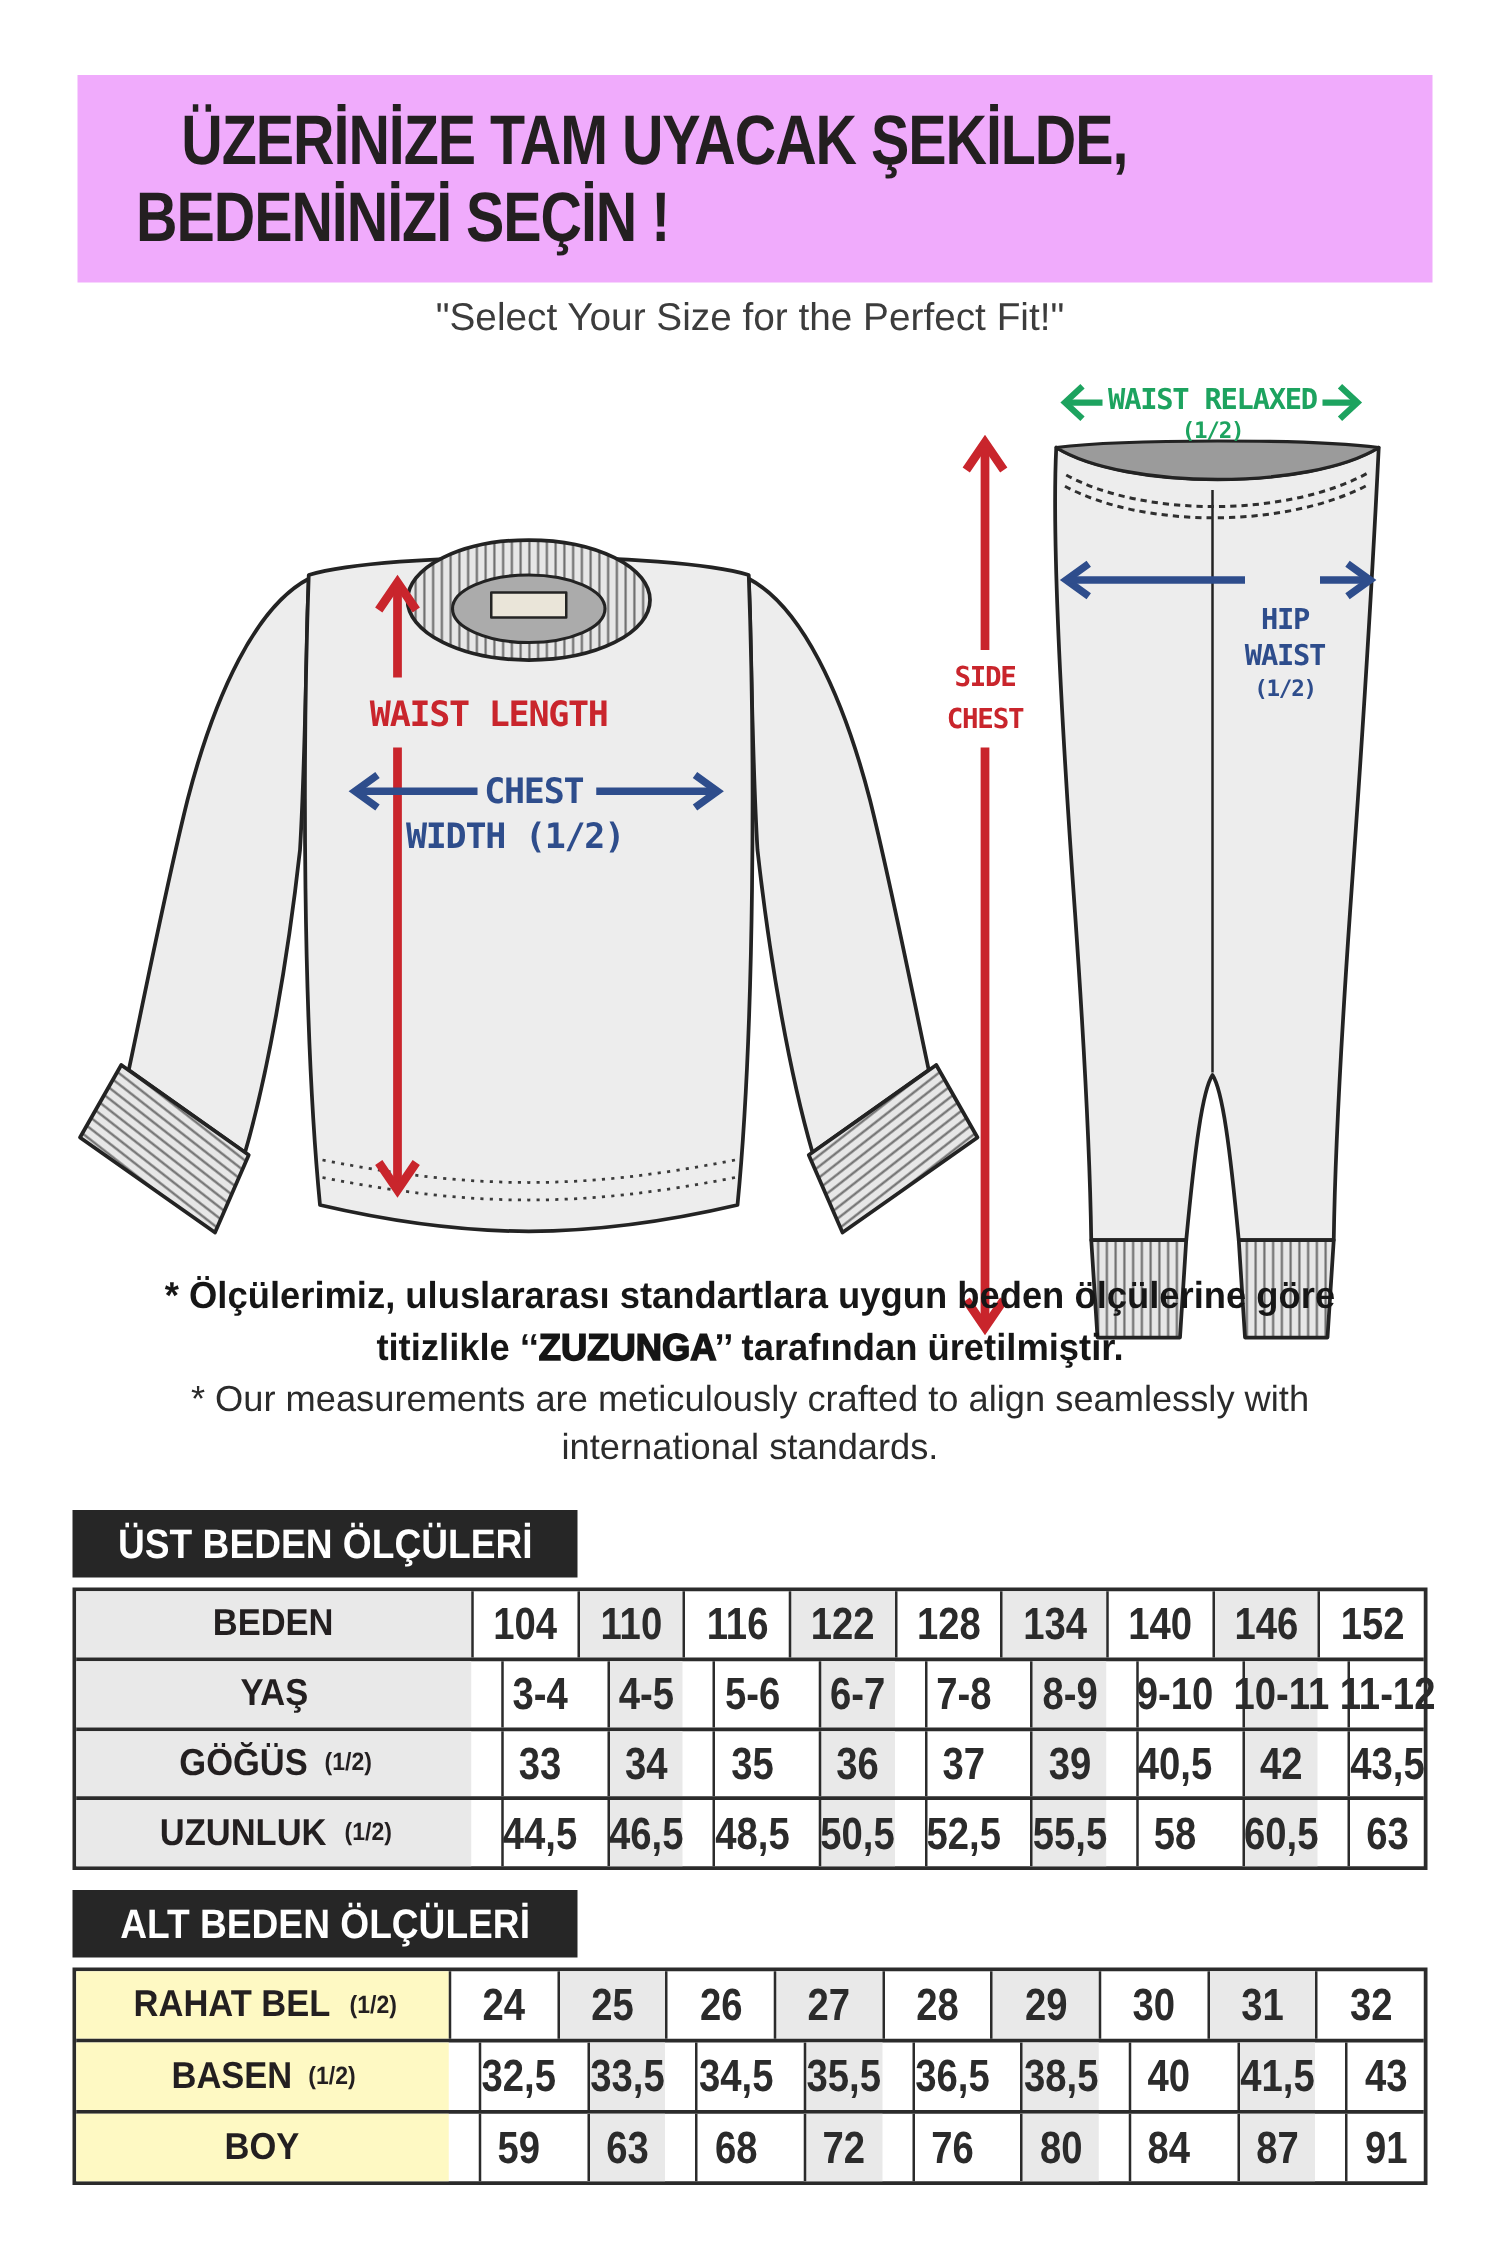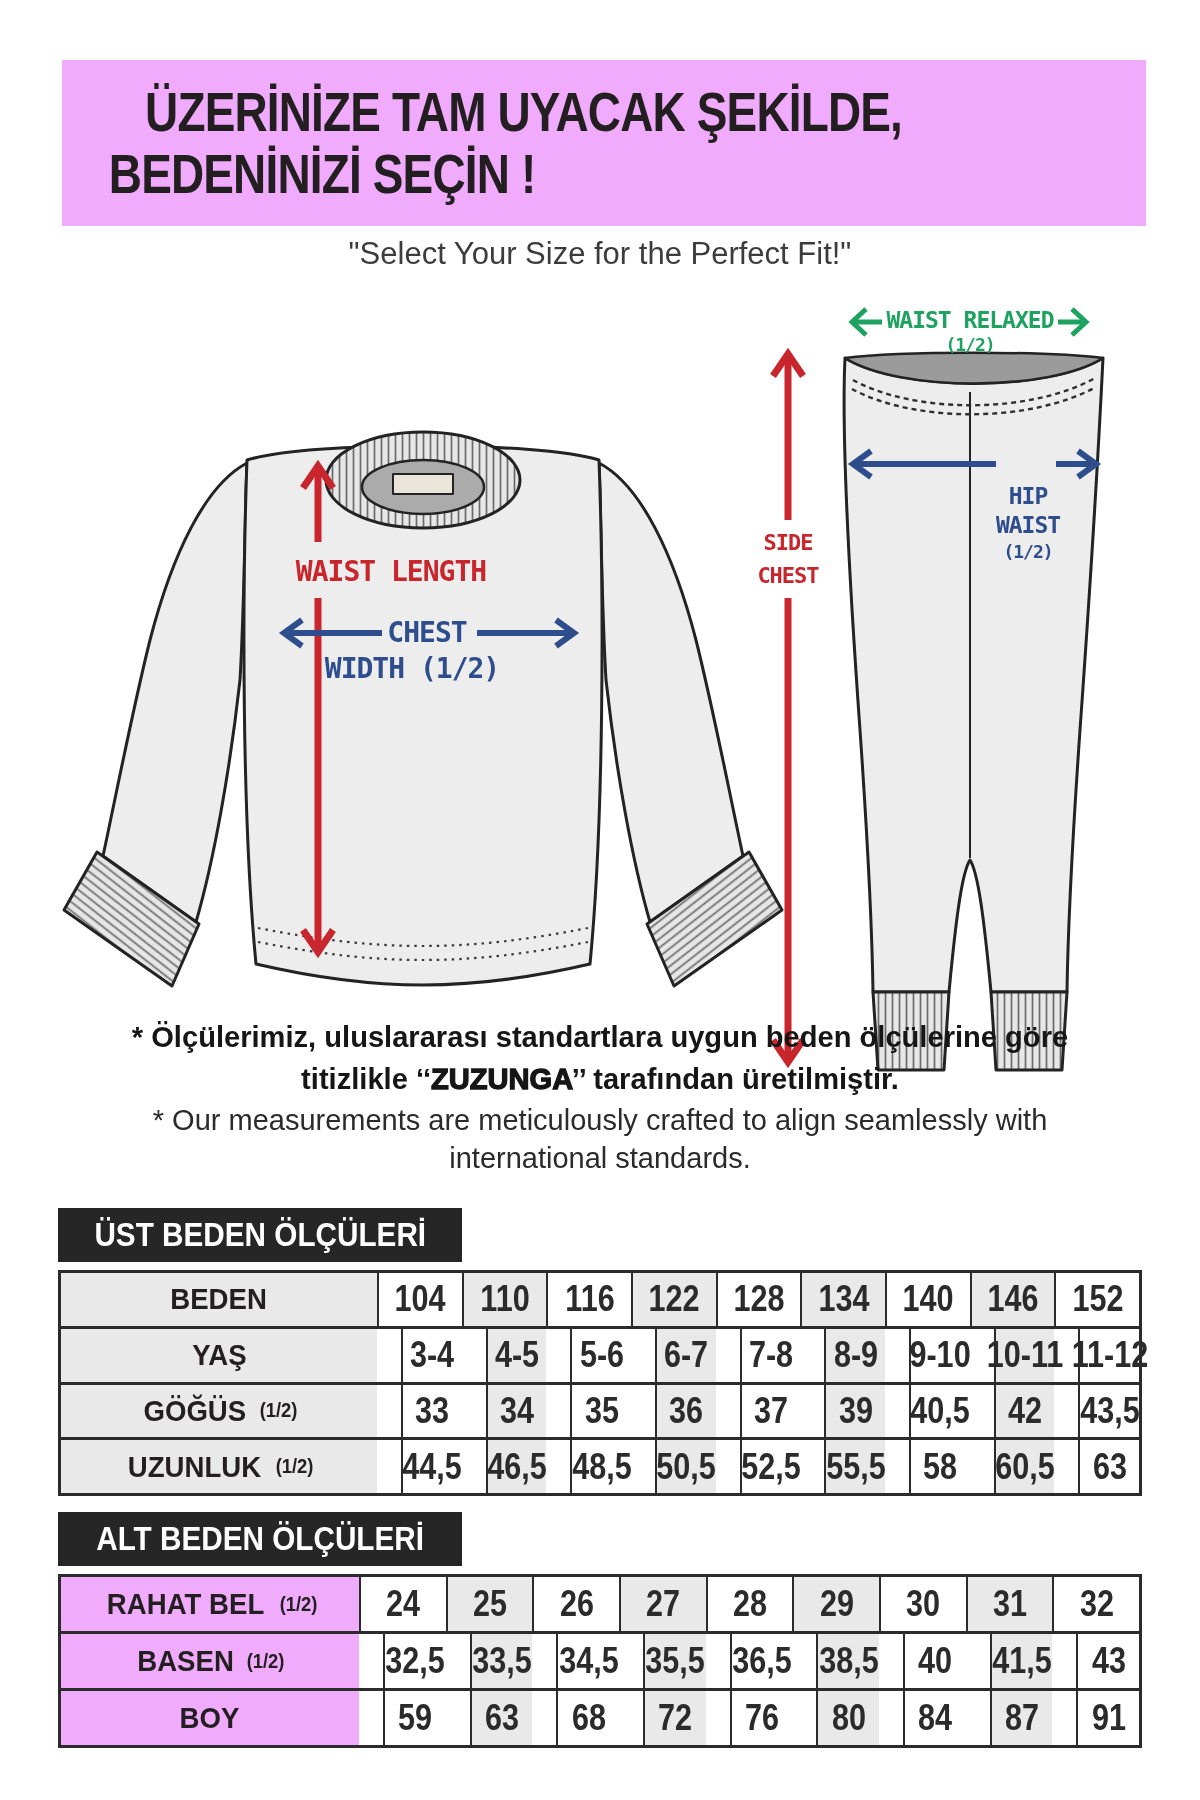--- a/index.html
+++ b/index.html
@@ -40,21 +40,21 @@
   #bar-0{top:1208px;} #bar-1{top:1512px;}
   .stable{left:58px;width:1084px;border:3px solid #2b2b2b;background:#fff;
           display:flex;flex-direction:column;box-sizing:border-box;}
   #table-0{top:1270px;height:226px;}
   #table-1{top:1574px;height:174px;}
   .trow{display:flex;flex:1;min-height:0;}
   .trow + .trow{border-top:3px solid #2b2b2b;gap:24px;}
   .cell{display:flex;align-items:center;justify-content:center;min-width:0;}
   .cell + .cell{border-left:2px solid #2b2b2b;}
   .cell.label{flex:0 0 316px;background:#e9e9e9;gap:7px;}
-  #table-1 .cell.label{flex-basis:298px;background:#f0abfc;}
+  #table-1 .cell.label{flex-basis:298px;background:#fef9c3;}
   .lab-main{font-size:30px;font-weight:700;transform:scaleX(.92);white-space:nowrap;}
   .lab-suffix{font-size:20px;font-weight:700;transform:scaleX(.92);}
   .cell.val{flex:1;}
   .cell.val span{font-size:36px;font-weight:700;color:#2b2b2b;transform:scaleX(.85);white-space:nowrap;}
   .cell.val.shaded{background:#e9e9e9;}
 </style>
 </head>
 <body>
 
 <div class="abs banner">

